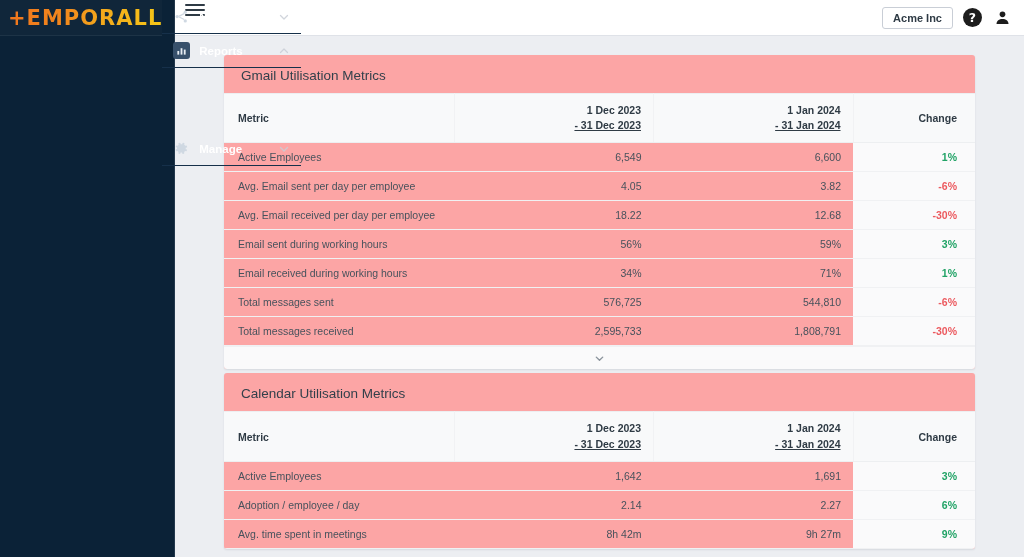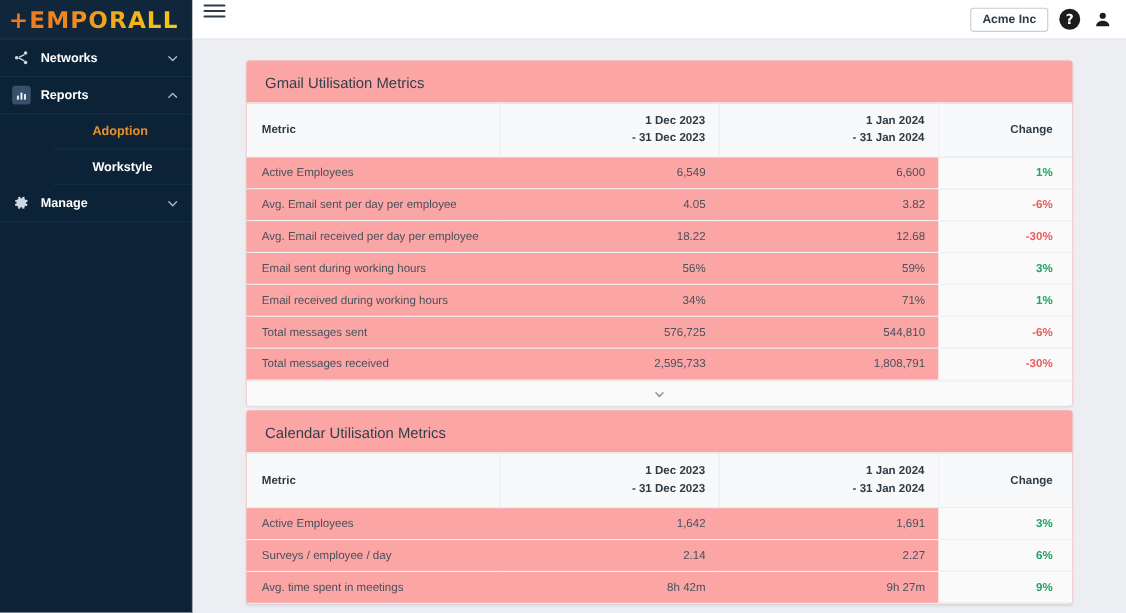--- a/index.html
+++ b/index.html
@@ -8,21 +8,21 @@
     overflow: hidden;
     font-family: "Liberation Sans", sans-serif;
     background: #eceef2;
   }
   .app { display: flex; width: 1024px; height: 557px; }
 
   
   .sidebar {
     width: 175px; min-width: 175px; height: 557px;
     background: #0b2237;
-    display: flex; flex-direction: column;
+    display: flex; flex-direction: row;
     border-right: 1px solid #23384c;
   }
   .logo-wrap {
     height: 36px; display: flex; align-items: center;
     padding-left: 8px;
     background: #10263a;
     border-bottom: 1px solid #1d3346;
   }
   .logo-text {
     font-size: 21px; font-weight: 700; letter-spacing: 1px;
@@ -100,21 +100,21 @@
   table { width: 100%; border-collapse: collapse; table-layout: fixed; }
   thead th {
     background: #f8f9fa; font-size: 10.5px; font-weight: 700; color: #2f3b45;
     padding: 9px 0; height: 36px; vertical-align: middle;
     border-top: 1px solid #edeff1; border-bottom: 1px solid #edeff1;
   }
   th.col-metric { text-align: left; padding-left: 14px; width: 230px; border-right: 1px solid #f1f2f4; }
   th.col-period { text-align: right; padding-right: 12px; border-right: 1px solid #f1f2f4; }
   th.col-change { text-align: right; padding-right: 18px; width: 122px; }
   .period-l1 { display: block; line-height: 1.45; }
-  .period-l2 { display: block; line-height: 1.45; }
+  .period-l2 { display: block; line-height: 1.45; text-decoration: underline; }
   tbody td {
     font-size: 10.5px; color: #47525c; height: 29px;
     border-bottom: 1px solid #f0f1f3; vertical-align: middle;
   }
   td.c-metric { text-align: left; padding-left: 14px; }
   td.c-val { text-align: right; padding-right: 12px; }
   td.c-change { text-align: right; padding-right: 18px; font-weight: 700; background: #fafafb; }
   td.c-change.up { color: #21a366; }
   td.c-change.down { color: #ec5a5f; }
   .expander {
@@ -294,21 +294,21 @@
               </tr>
             </thead>
             <tbody>
               <tr>
                 <td class="c-metric">Active Employees</td>
                 <td class="c-val">1,642</td>
                 <td class="c-val">1,691</td>
                 <td class="c-change up">3%</td>
               </tr>
               <tr>
-                <td class="c-metric">Surveys / employee / day</td>
+                <td class="c-metric">Adoption / employee / day</td>
                 <td class="c-val">2.14</td>
                 <td class="c-val">2.27</td>
                 <td class="c-change up">6%</td>
               </tr>
               <tr>
                 <td class="c-metric">Avg. time spent in meetings</td>
                 <td class="c-val">8h 42m</td>
                 <td class="c-val">9h 27m</td>
                 <td class="c-change up">9%</td>
               </tr>

